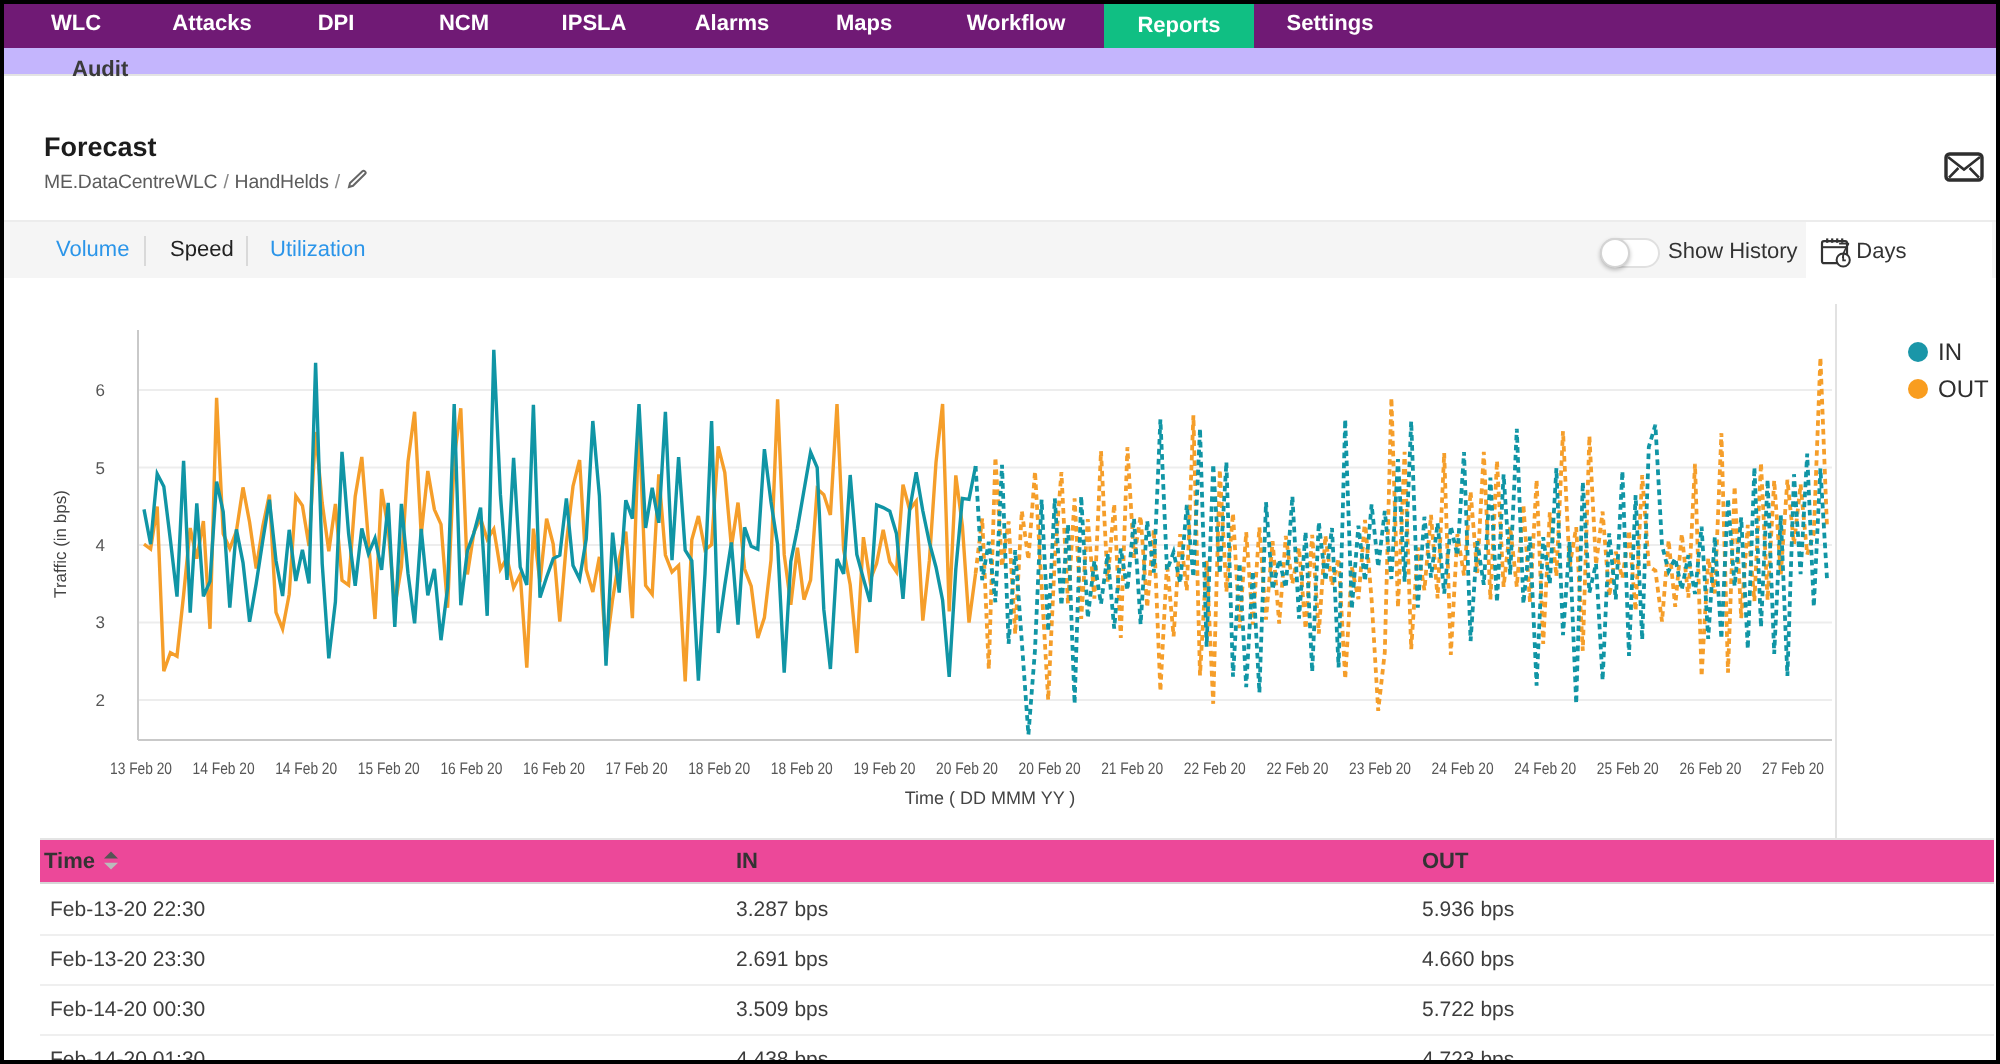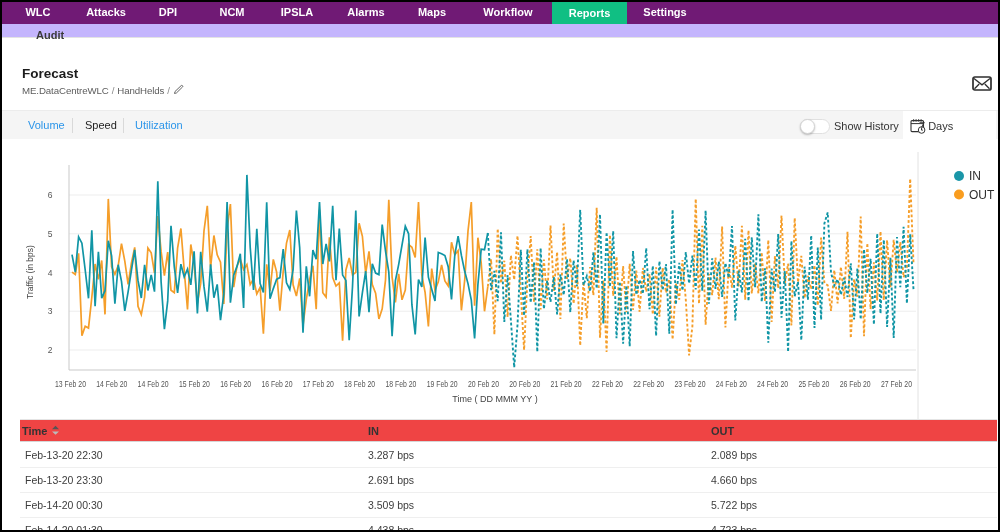--- a/index.html
+++ b/index.html
@@ -28,21 +28,21 @@
 #shist { position:absolute; left:832px; top:9px; font-size:11px; color:#333; }
 #togg { position:absolute; left:798px; top:8px; width:30px; height:15px; background:#fff;
        border:1px solid #e0e0e0; border-radius:8px; }
 #togg i { position:absolute; left:-1px; top:-1px; width:15px; height:15px; background:#fff;
          border:1px solid #d4d4d4; border-radius:50%; box-shadow:0 1px 2px rgba(0,0,0,.25); }
 
 .trow { position:absolute; left:20px; width:977px; height:25px; border-bottom:1px solid #efefef;
        font-size:10.5px; color:#3d3d3d; }
 .trow span, #thead span { position:absolute; top:6px; }
 .c1 { left:5px; } .c2 { left:348px; } .c3 { left:691px; }
-#thead { position:absolute; left:20px; top:419px; width:977px; height:23px; background:#ef4444;
+#thead { position:absolute; left:20px; top:419px; width:977px; height:23px; background:#ec4899;
         border-top:1px solid #e4e4e4; border-bottom:1px solid #d6d6d6; font-size:11px;
         font-weight:bold; color:#333; }
 #thead span { top:5px; }
 
 #frame { position:absolute; left:0; top:0; width:1000px; height:532px;
         border:2px solid #000; pointer-events:none; z-index:50; }
 </style></head>
 <body>
 <div id="nav">
     <span class="nv" style="left:38px">WLC</span>
@@ -143,21 +143,21 @@
 <svg style="position:absolute;left:31px;top:5px" width="9" height="11" viewBox="0 0 9 11">
       <path d="M1 4.2 L4.5 0.8 L8 4.2 Z" fill="#555"></path>
       <path d="M1 6.4 L4.5 9.8 L8 6.4 Z" fill="#bbb"></path>
     </svg>
 <span class="c2">IN</span>
     <span class="c3">OUT</span>
   </div>
 <div class="trow" style="top:443px">
     <span class="c1">Feb-13-20 22:30</span>
     <span class="c2">3.287 bps</span>
-    <span class="c3">2.089 bps</span>
+    <span class="c3">5.936 bps</span>
   </div>
 <div class="trow" style="top:468px">
     <span class="c1">Feb-13-20 23:30</span>
     <span class="c2">2.691 bps</span>
     <span class="c3">4.660 bps</span>
   </div>
 <div class="trow" style="top:493px">
     <span class="c1">Feb-14-20 00:30</span>
     <span class="c2">3.509 bps</span>
     <span class="c3">5.722 bps</span>

